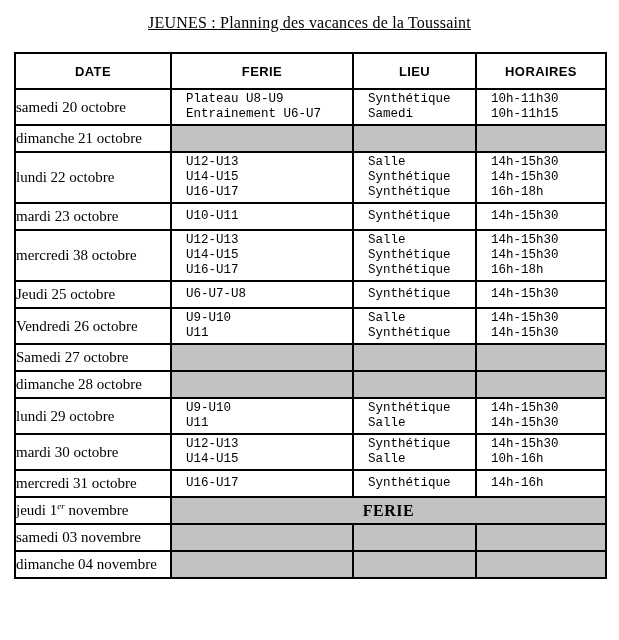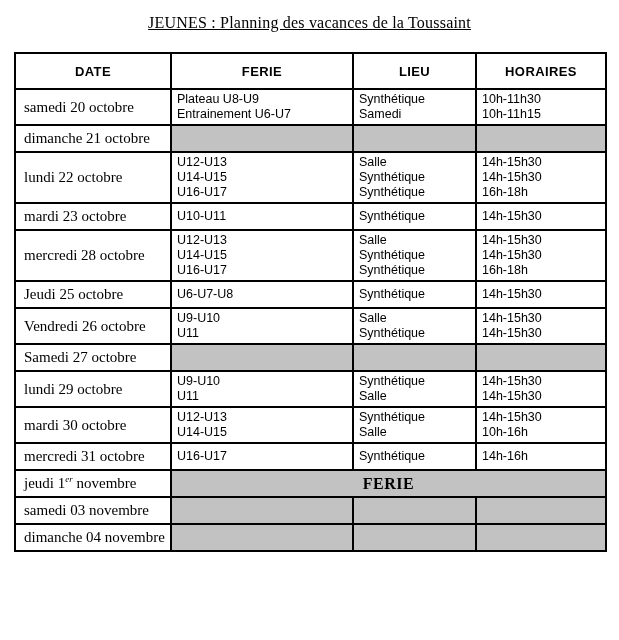--- a/index.html
+++ b/index.html
@@ -39,31 +39,32 @@
     font-weight: bold;
     letter-spacing: 0.4px;
     text-align: center;
     vertical-align: middle;
     background: var(--bg);
   }
   td.date {
     font-family: "Liberation Serif", serif;
     font-size: 15px;
     height: 27px;
-    padding: 2px 2px 2px 8px;
+    padding: 2px 2px 2px 0;
     vertical-align: middle;
     background: var(--bg);
     white-space: nowrap;
   }
   td.content {
     font-size: 12.5px;
     line-height: 15px;
     height: 27px;
-    padding: 2px 2px 2px 5px;
-    vertical-align: middle;
+    padding: 2px 2px 2px 14px;
+    vertical-align: middle;
+    font-family: Liberation Mono, monospace;
   }
   td.shaded { background: var(--shade); }
   td.ferie {
     text-align: center;
     font-family: "Liberation Serif", serif;
     font-size: 16px;
     font-weight: bold;
     letter-spacing: 0.5px;
     height: 27px;
     vertical-align: middle;
@@ -139,21 +140,21 @@
             <div>U10-U11</div>
           </td>
           <td class="content">
             <div>Synthétique</div>
           </td>
           <td class="content">
             <div>14h-15h30</div>
           </td>
         </tr>
         <tr>
-          <td class="date">mercredi 28 octobre</td>
+          <td class="date">mercredi 38 octobre</td>
           <td class="content">
             <div>U12-U13</div>
             <div>U14-U15</div>
             <div>U16-U17</div>
           </td>
           <td class="content">
             <div>Salle</div>
             <div>Synthétique</div>
             <div>Synthétique</div>
           </td>
@@ -185,20 +186,26 @@
             <div>Salle</div>
             <div>Synthétique</div>
           </td>
           <td class="content">
             <div>14h-15h30</div>
             <div>14h-15h30</div>
           </td>
         </tr>
         <tr>
           <td class="date">Samedi 27 octobre</td>
+          <td class="content shaded"></td>
+          <td class="content shaded"></td>
+          <td class="content shaded"></td>
+        </tr>
+        <tr>
+          <td class="date">dimanche 28 octobre</td>
           <td class="content shaded"></td>
           <td class="content shaded"></td>
           <td class="content shaded"></td>
         </tr>
         <tr>
           <td class="date">lundi 29 octobre</td>
           <td class="content">
             <div>U9-U10</div>
             <div>U11</div>
           </td>

